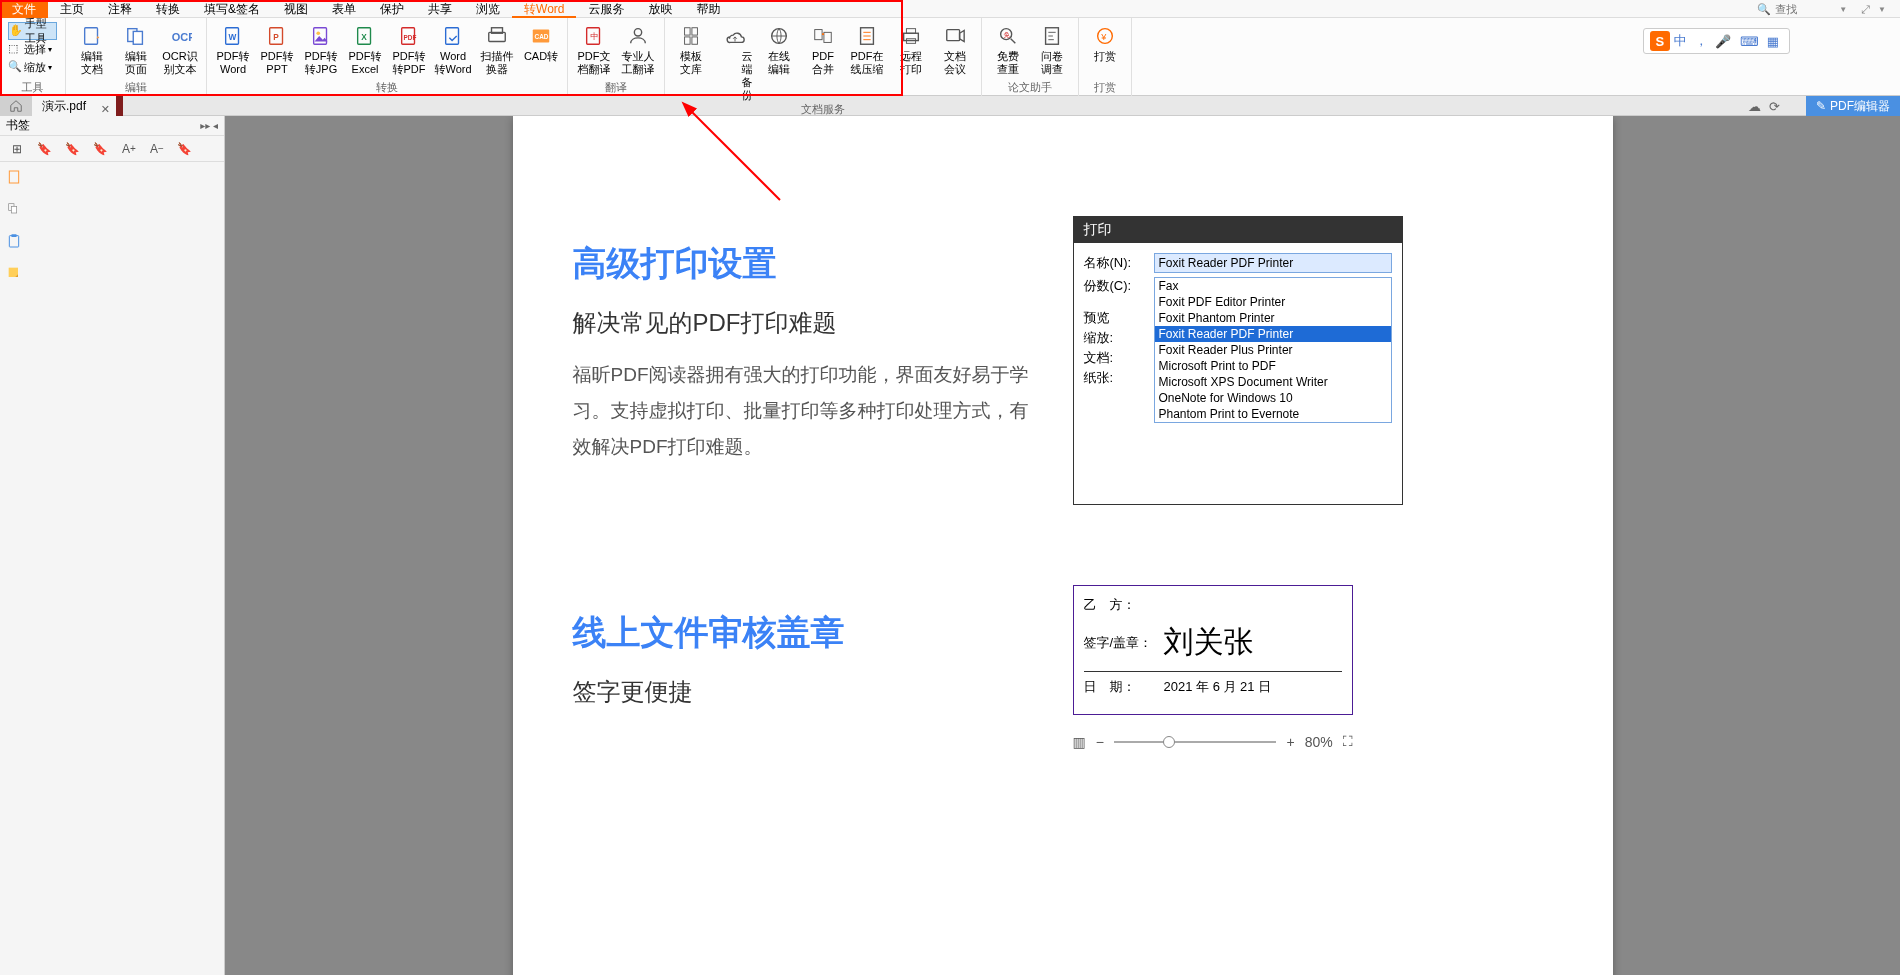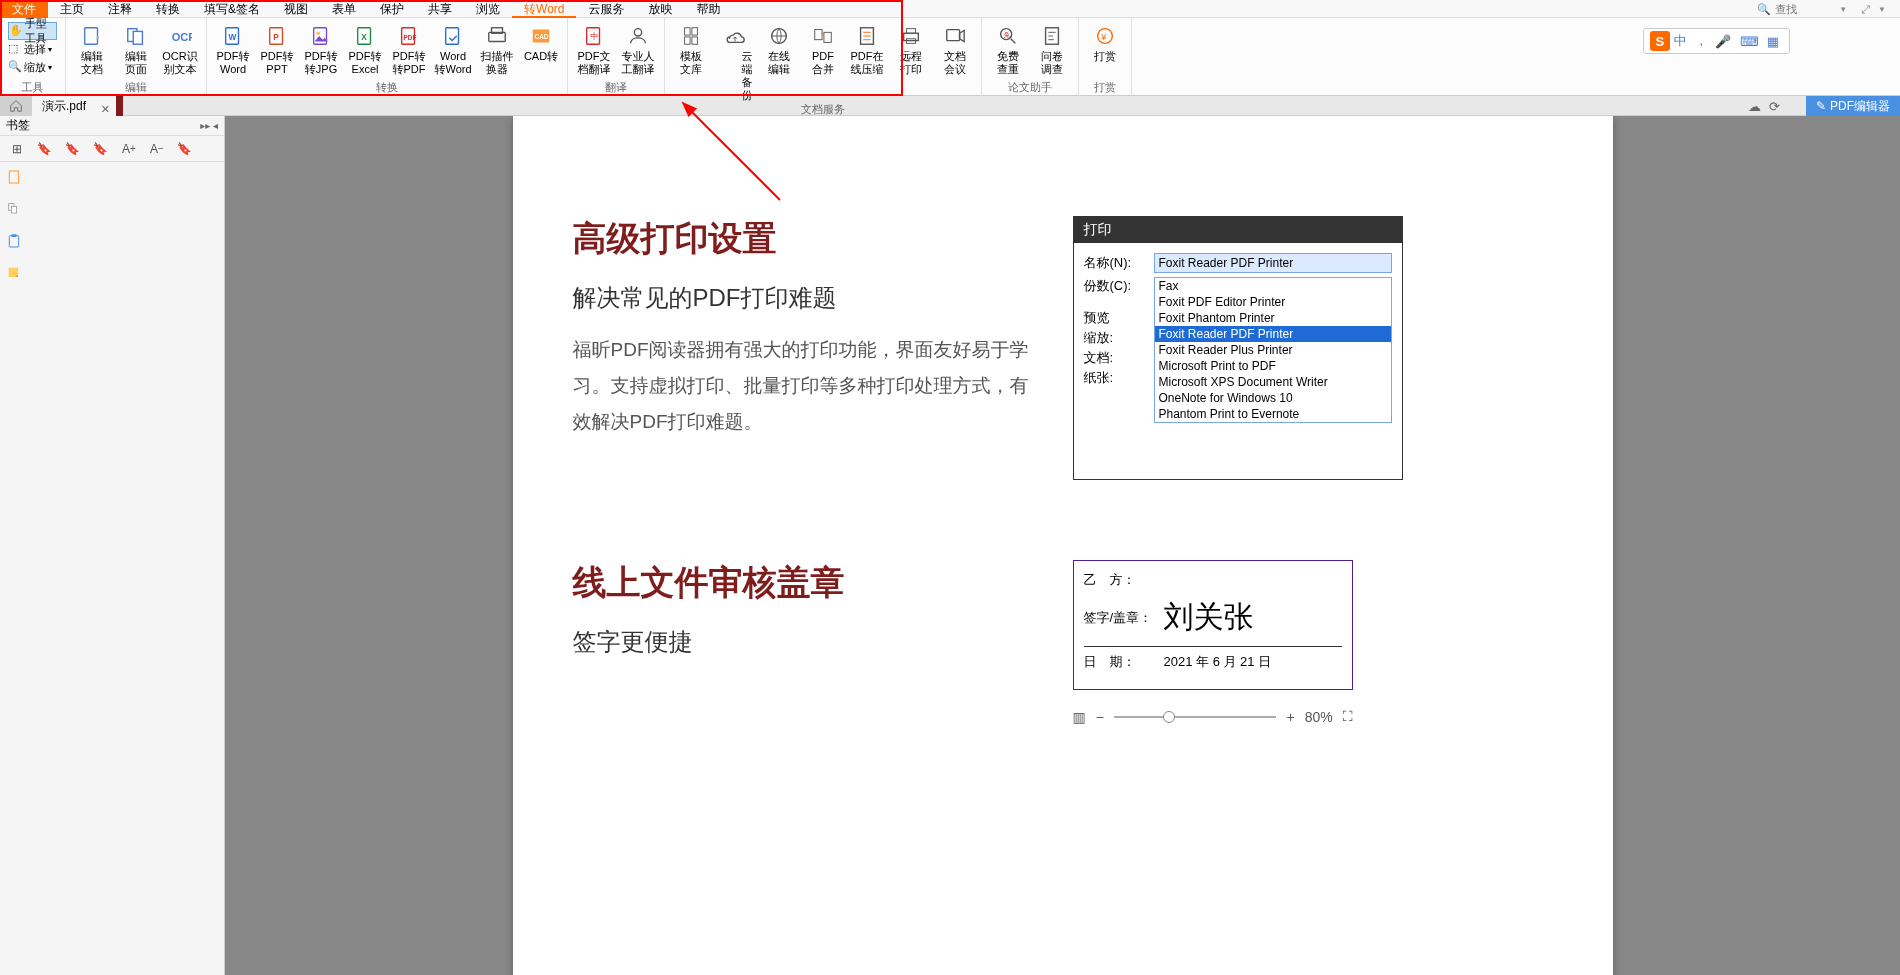--- a/index.html
+++ b/index.html
@@ -36,21 +36,21 @@
 .workarea{display:flex;height:calc(975px - 116px);}
 .navpane{width:225px;background:#f5f5f5;border-right:1px solid #ccc;display:flex;flex-direction:column;}
 .navpane .hdr{height:20px;display:flex;align-items:center;justify-content:space-between;padding:0 6px;font-size:12px;border-bottom:1px solid #ddd;}
 .navpane .hdr .arrows{font-size:10px;color:#666;}
 .navpane .toolbar{height:26px;display:flex;align-items:center;gap:10px;padding:0 8px;border-bottom:1px solid #ddd;}
 .navpane .toolbar .tico{width:18px;height:18px;display:flex;align-items:center;justify-content:center;font-size:12px;color:#555;}
 .sidetabs{position:absolute;left:0;top:162px;width:28px;display:flex;flex-direction:column;gap:10px;padding-top:4px;}
 .sidetabs .st{width:22px;height:22px;display:flex;align-items:center;justify-content:center;margin-left:3px;}
 .doc-canvas{flex:1;background:#888;padding:0 100px;overflow:hidden;position:relative;}
 .page{background:#fff;width:1100px;min-height:900px;margin:0 auto;padding:100px 60px 40px 60px;box-shadow:0 2px 8px rgba(0,0,0,0.3);}
-.h1{color:#7f1d1d;font-size:34px;font-weight:bold;margin-bottom:20px;}
+.h1{color:#3b82f6;font-size:34px;font-weight:bold;margin-bottom:20px;margin-top:25px;}
 .h2{color:#333;font-size:24px;margin-bottom:18px;}
 .para{color:#555;font-size:19px;line-height:36px;margin-bottom:40px;width:470px;}
 .section{display:flex;gap:30px;margin-bottom:80px;}
 .section .txt{flex:0 0 470px;}
 .printbox{flex:0 0 330px;border:1px solid #333;}
 .printbox .titlebar{background:#333;color:#fff;padding:4px 10px;font-size:14px;}
 .printbox .body{padding:10px;font-size:13px;}
 .printbox .row{display:flex;align-items:center;margin-bottom:4px;}
 .printbox .row .lab{width:70px;}
 .printbox .ddl{flex:1;border:1px solid #7aa7e0;background:#dceaff;padding:2px 4px;font-size:12px;}

